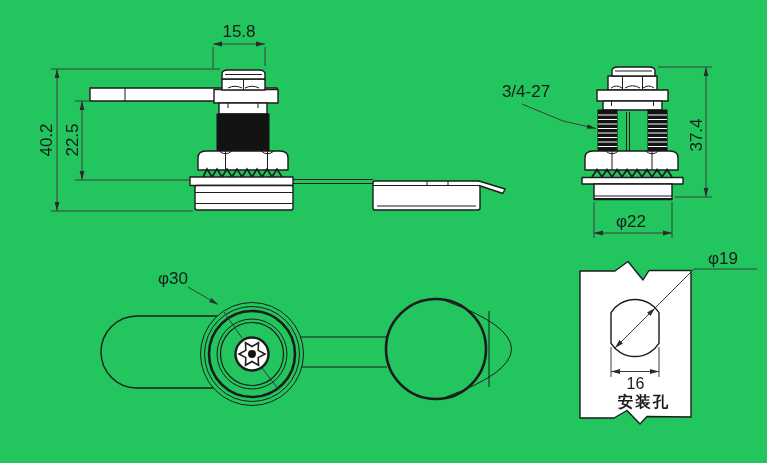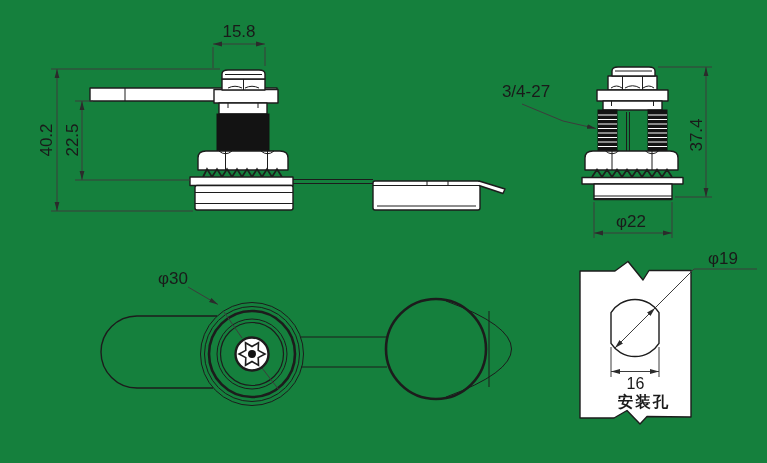--- a/index.html
+++ b/index.html
@@ -1,16 +1,16 @@
 <!DOCTYPE html>
 <html><head>
 <meta charset="utf-8">
 <style>
   html,body{margin:0;padding:0;background:#ffffff;}
-  .canvas{position:relative;width:767px;height:463px;background:#15803d;overflow:hidden;}
+  .canvas{position:relative;width:767px;height:463px;background:#22c55e;overflow:hidden;}
   svg{display:block;}
   .edge{stroke:#1c1c1c;stroke-width:1.4;fill:none;stroke-linejoin:round;}
   .edge-thin{stroke:#1c1c1c;stroke-width:1;fill:none;}
   .edge-med{stroke:#1c1c1c;stroke-width:1.2;fill:none;}
   .edge-thick{stroke:#1c1c1c;stroke-width:2.6;fill:none;}
   .fillw{fill:#ffffff;stroke:#1c1c1c;stroke-width:1.4;stroke-linejoin:round;}
   .fillb{fill:#131313;stroke:#131313;stroke-width:1;}
   .dim{stroke:#3c3c3c;stroke-width:1;fill:none;}
   .hair{stroke:#ffffff;stroke-width:1;fill:none;}
   .dimtxt{font-family:"Liberation Sans","DejaVu Sans",sans-serif;font-size:17px;fill:#1a1a1a;text-anchor:middle;}

